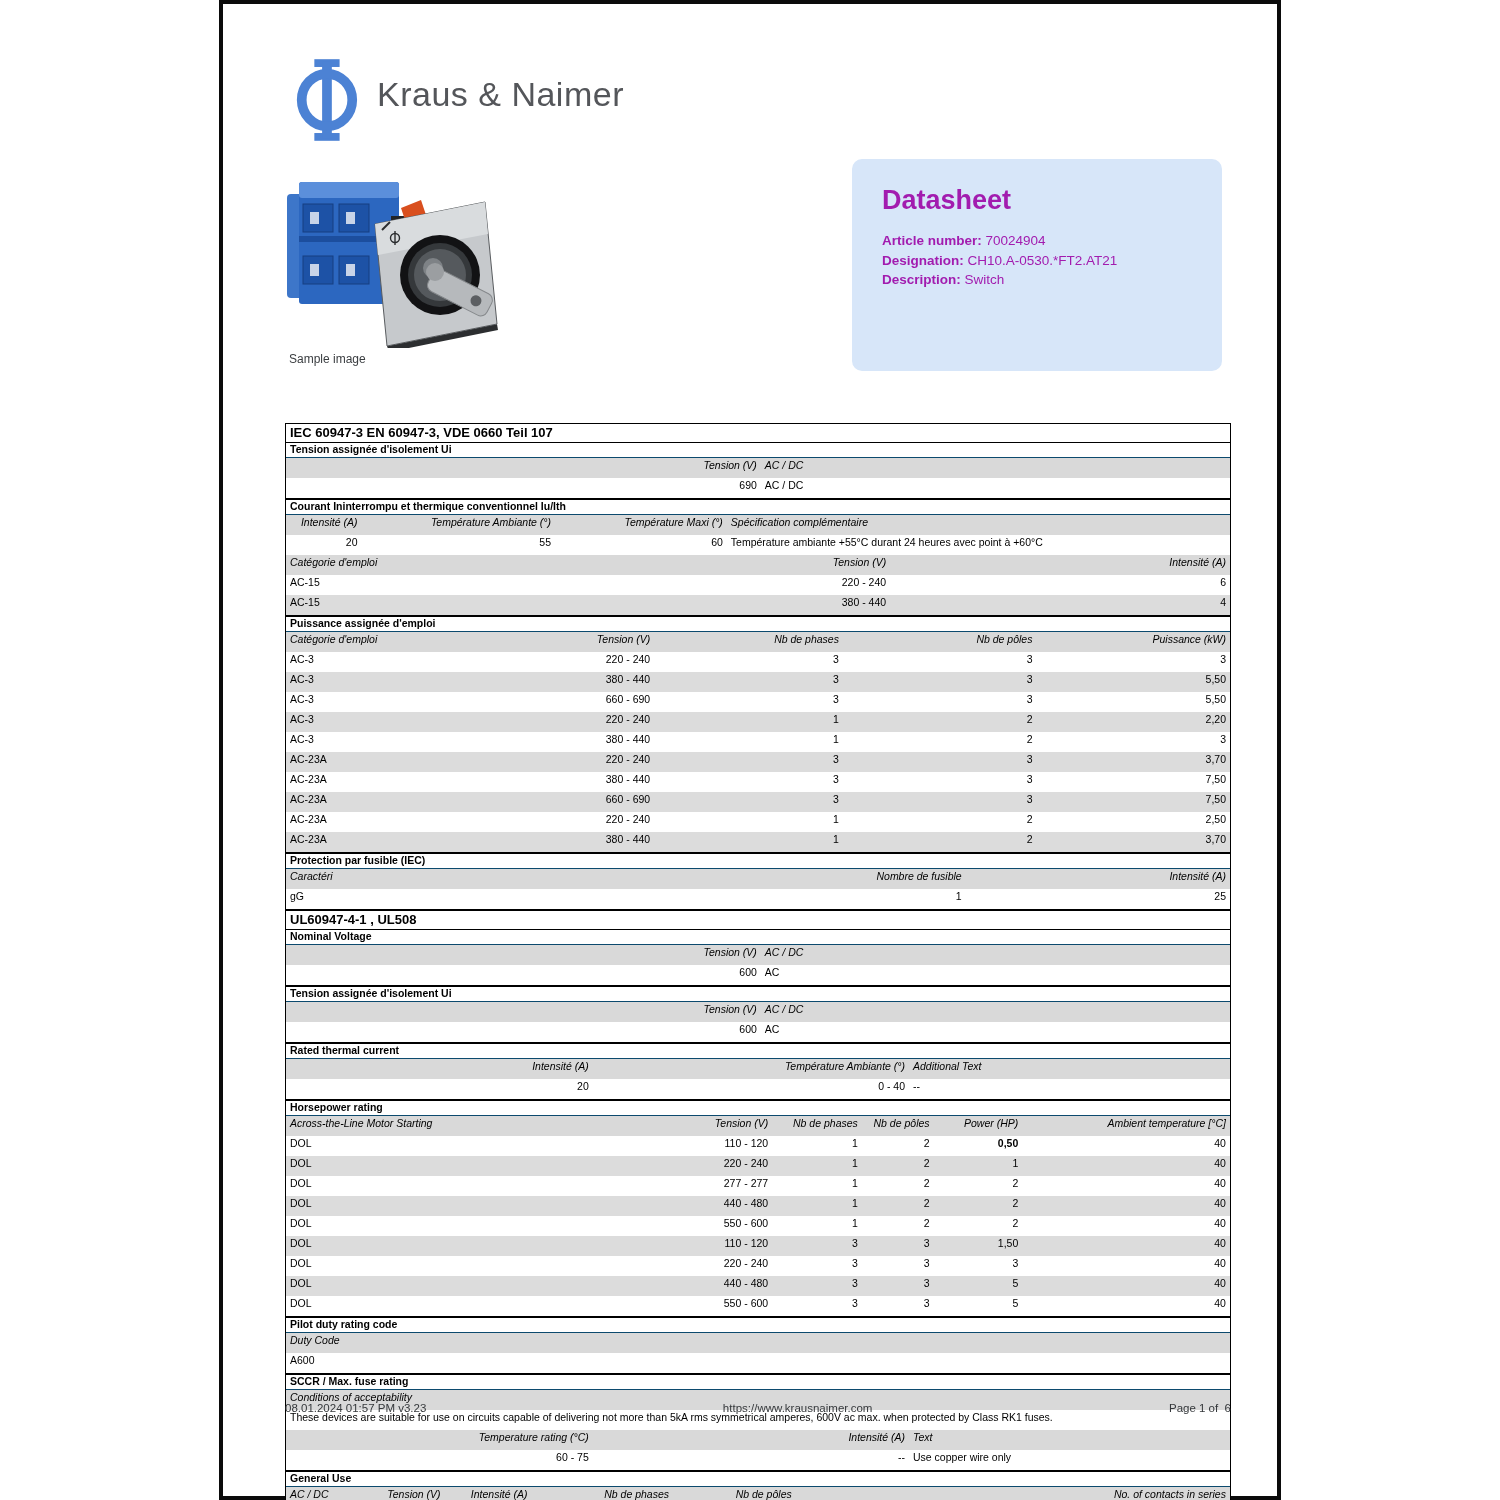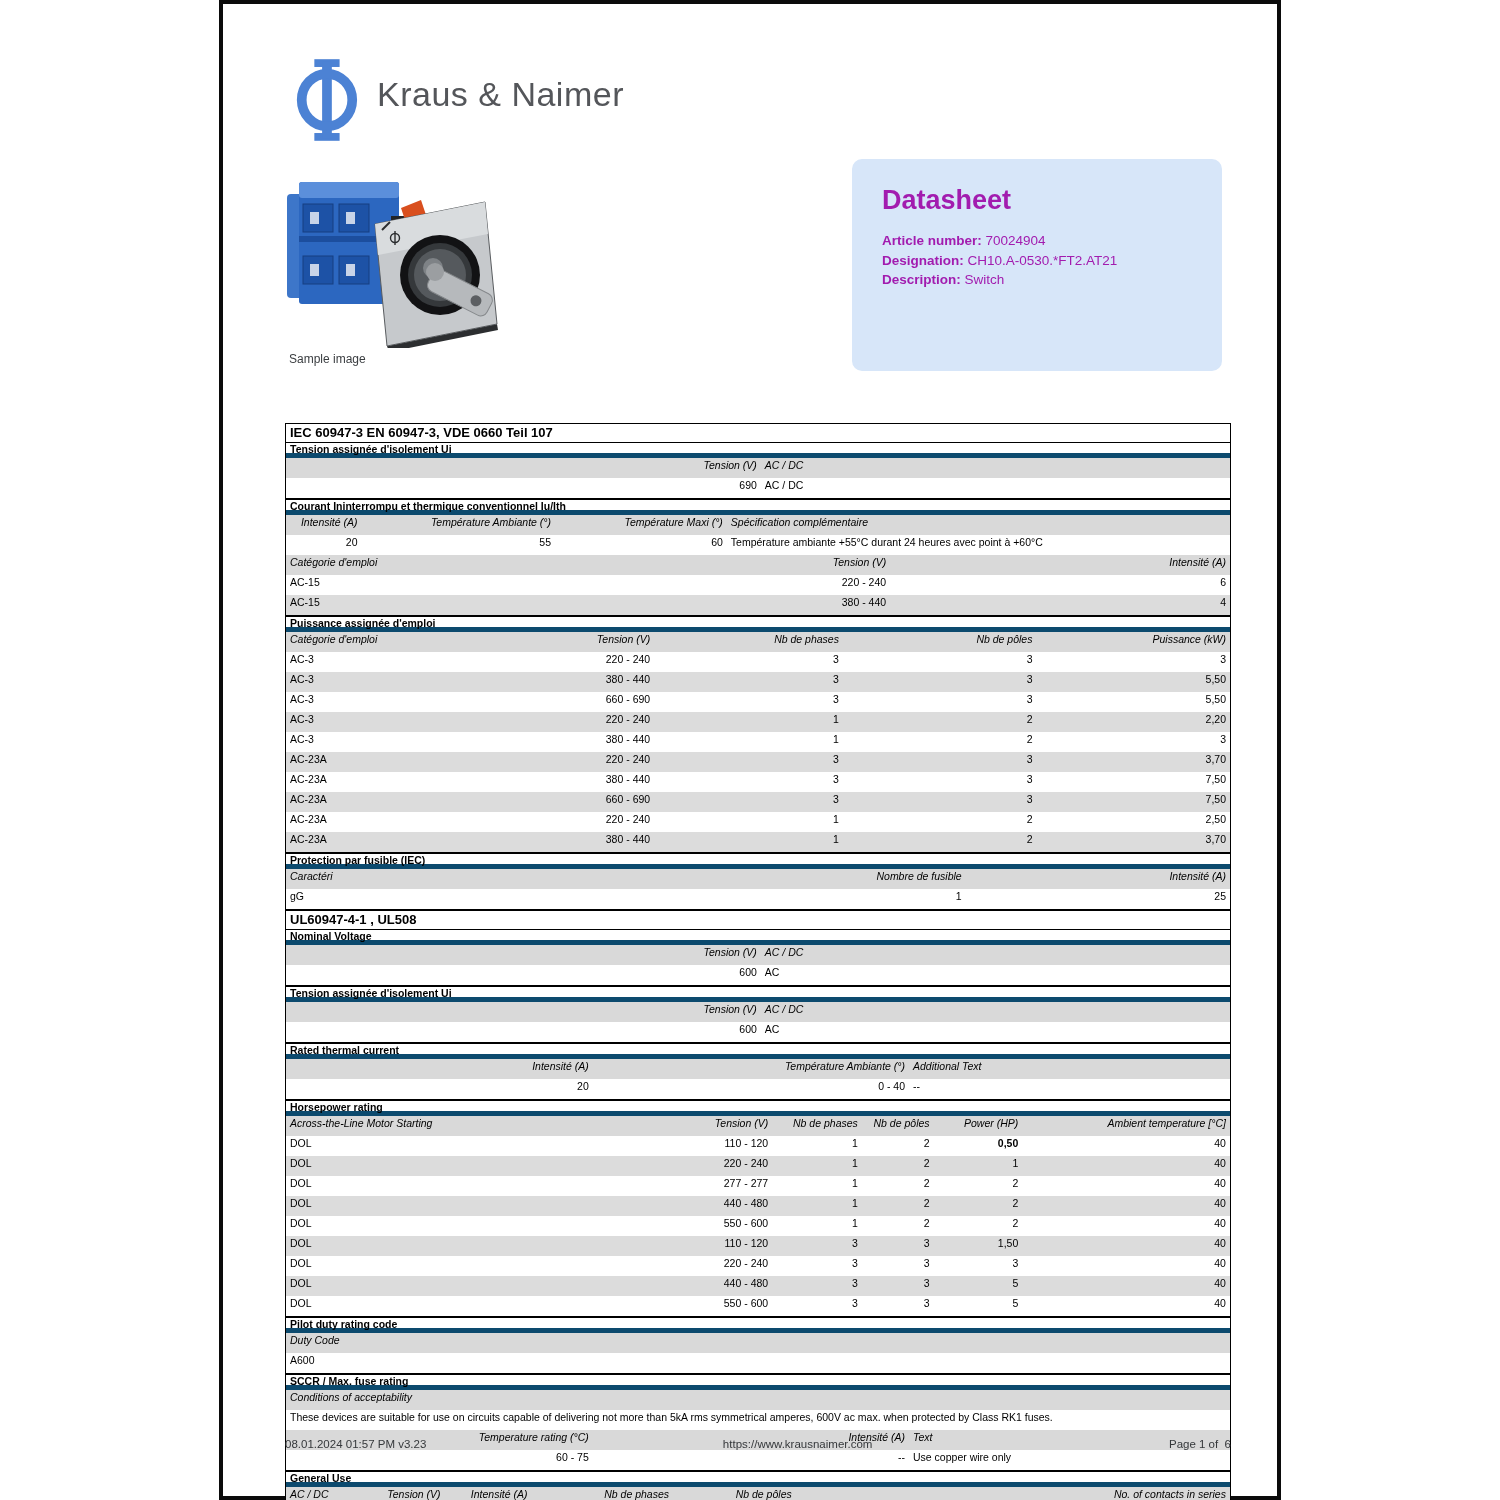--- a/index.html
+++ b/index.html
@@ -22,31 +22,31 @@
   .card .fline{font-size:13.5px;line-height:19.5px;}
   .card .fl{font-weight:700;}
   
   .spec{position:absolute;left:62px;top:419px;width:946px;border:1px solid #000;
         box-sizing:border-box;}
   .trow{display:flex;box-sizing:border-box;height:20px;line-height:14px;font-size:10.5px;}
   .trow.h1{height:21px;line-height:18px;font-weight:700;font-size:13px;
            border-top:2px solid #000;border-bottom:1px solid #000;}
   .trow.h1.first{border-top:none;height:19px;line-height:17px;}
   .trow.h2{font-weight:700;height:17px;line-height:13px;
-           border-top:2px solid #000;border-bottom:5px solid #0c4a6e;}
+           border-top:2px solid #000;border-bottom:1px solid #0c4a6e;}
   .trow.afterh1{border-top:none;height:15px;}
   .trow.ch{background:#d9d9d9;font-style:italic;}
   .trow.shade{background:var(--shade,#dcdcdc);}
   .tcell{box-sizing:border-box;padding:0 4px;white-space:nowrap;overflow:visible;}
   .ar{text-align:right;}
   .al{text-align:left;}
   
   .footer{position:absolute;left:62px;top:1398px;width:946px;display:flex;
           justify-content:space-between;font-size:11.5px;color:#35383b;}
-  .footer span{white-space:pre;margin-top:36px;}
+  .footer span{white-space:pre;}
 </style>
 </head>
 <body>
 
 <div class="page">
 
   <svg class="logo-svg" viewBox="0 0 70 84" aria-hidden="true">
     <g class="logo-fill" fill="#4c82d4">
       <rect x="23" y="0" width="26" height="8"></rect>
       <rect x="23" y="76" width="26" height="8"></rect>

